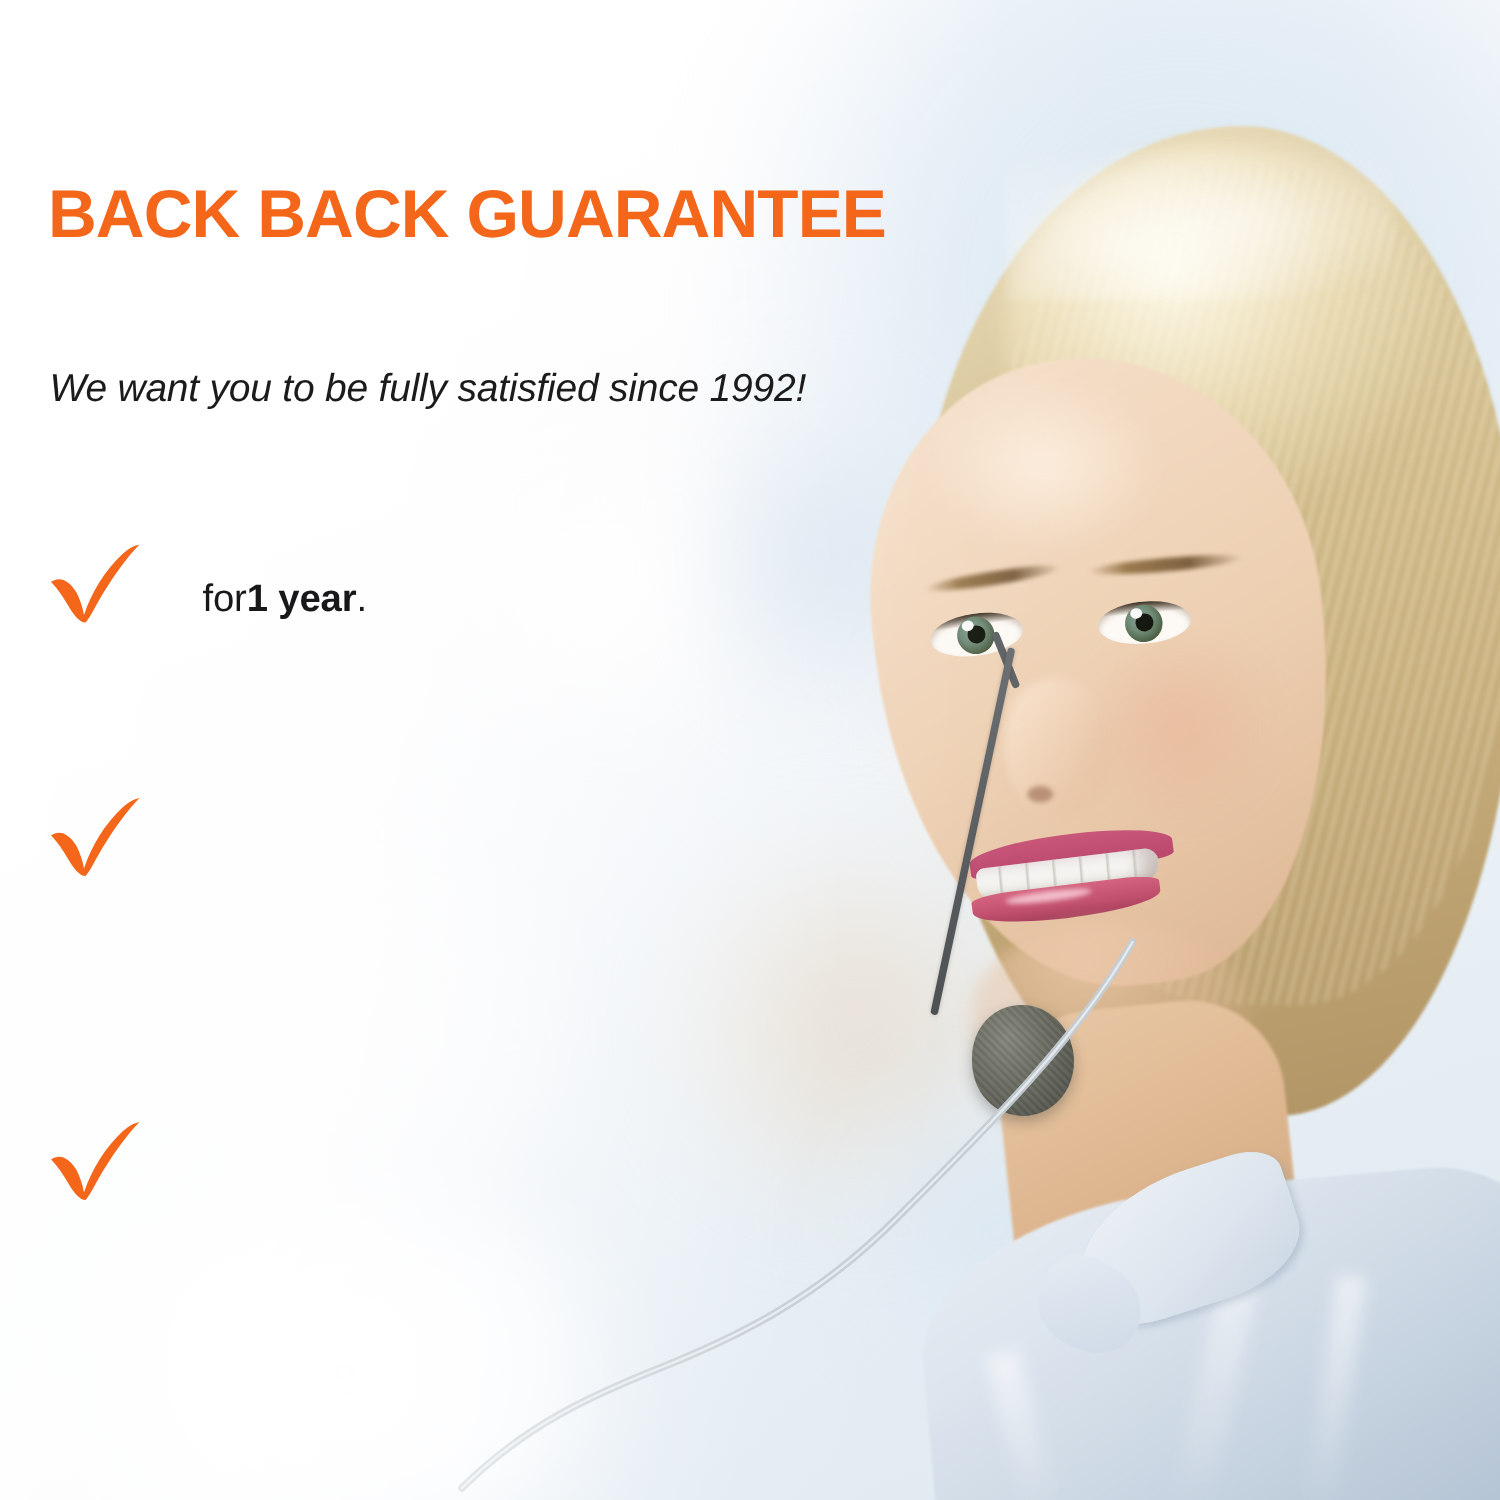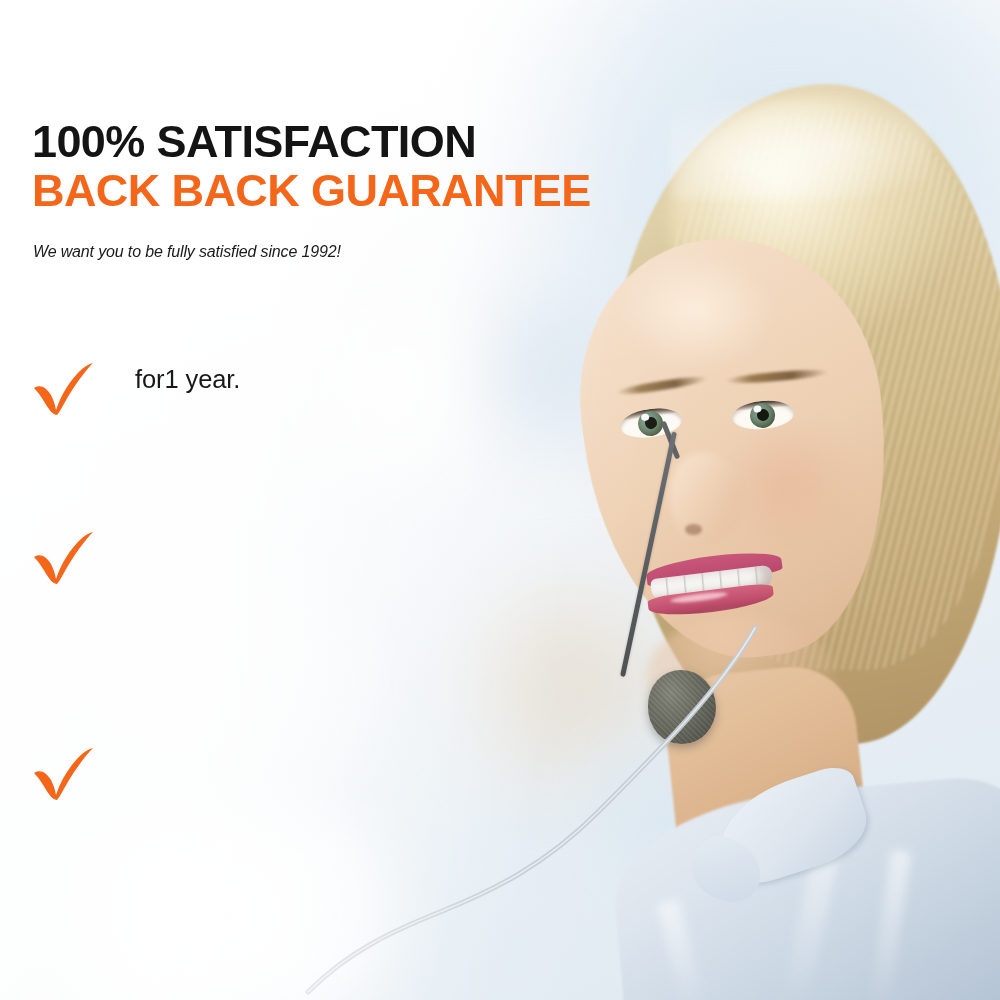--- a/index.html
+++ b/index.html
@@ -384,21 +384,21 @@
     font-size: 45px;
     font-weight: 900;
     letter-spacing: -0.6px;
     color: #F4661A;
     line-height: 1.12;
     white-space: nowrap;
   }
   .subhead {
     position: absolute;
     left: 33px; top: 243px;
-    font-size: 16px;
+    font-size: 26px;
     font-style: italic;
     font-weight: 500;
     color: #1b1b1b;
     letter-spacing: -0.15px;
     white-space: nowrap;
   }
 
   .bullets { position: absolute; left: 0; top: 0; }
   .bullet { position: absolute; }
   .b1 { left: 32px; top: 358px; }
@@ -409,22 +409,22 @@
   .btext {
     position: absolute;
     left: 93px; top: 0;
     font-size: 25.5px;
     color: #18181a;
     line-height: 1.72;
     letter-spacing: -0.1px;
     white-space: nowrap;
     font-weight: 400;
   }
-  .btext b { font-weight: 400; }
-  .indent { padding-left: 10px; display: inline-block; }
+  .btext b { font-weight: 700; }
+  .indent { padding-left: 10px; display: inline-block; margin-top: 20px; }
 </style>
 </head>
 <body>
 
 <div class="banner">
 
   <div class="photo">
     <div class="bg-base"></div>
     <div class="bg-blue-tr"></div>
 
@@ -493,21 +493,20 @@
       <path d="M 455 8 C 420 70, 360 130, 300 190 C 245 246, 190 272, 140 292 C 95 310, 50 330, 8 372" fill="none" stroke="#c3ccd4" stroke-width="5" stroke-linecap="round" opacity="0.95"></path>
       <path d="M 455 8 C 420 70, 360 130, 300 190 C 245 246, 190 272, 140 292 C 95 310, 50 330, 8 372" fill="none" stroke="#ffffff" stroke-width="1.6" stroke-linecap="round" opacity="0.6"></path>
     </svg>
 
     <div class="photo-veil"></div>
   </div>
 
   <div class="content">
 
     <div class="headline-block">
-      <div class="h-line1">100% SATISFACTION</div>
       <div class="h-line2">BACK BACK GUARANTEE</div>
     </div>
 
     <div class="subhead">We want you to be fully satisfied since 1992!</div>
 
     <div class="bullets">
 
       <div class="bullet b1">
         <svg class="check" viewBox="0 0 62 54">
           <path d="M2 26 C 8 22, 14 25, 19 33 C 21 37, 23 42, 24 48

